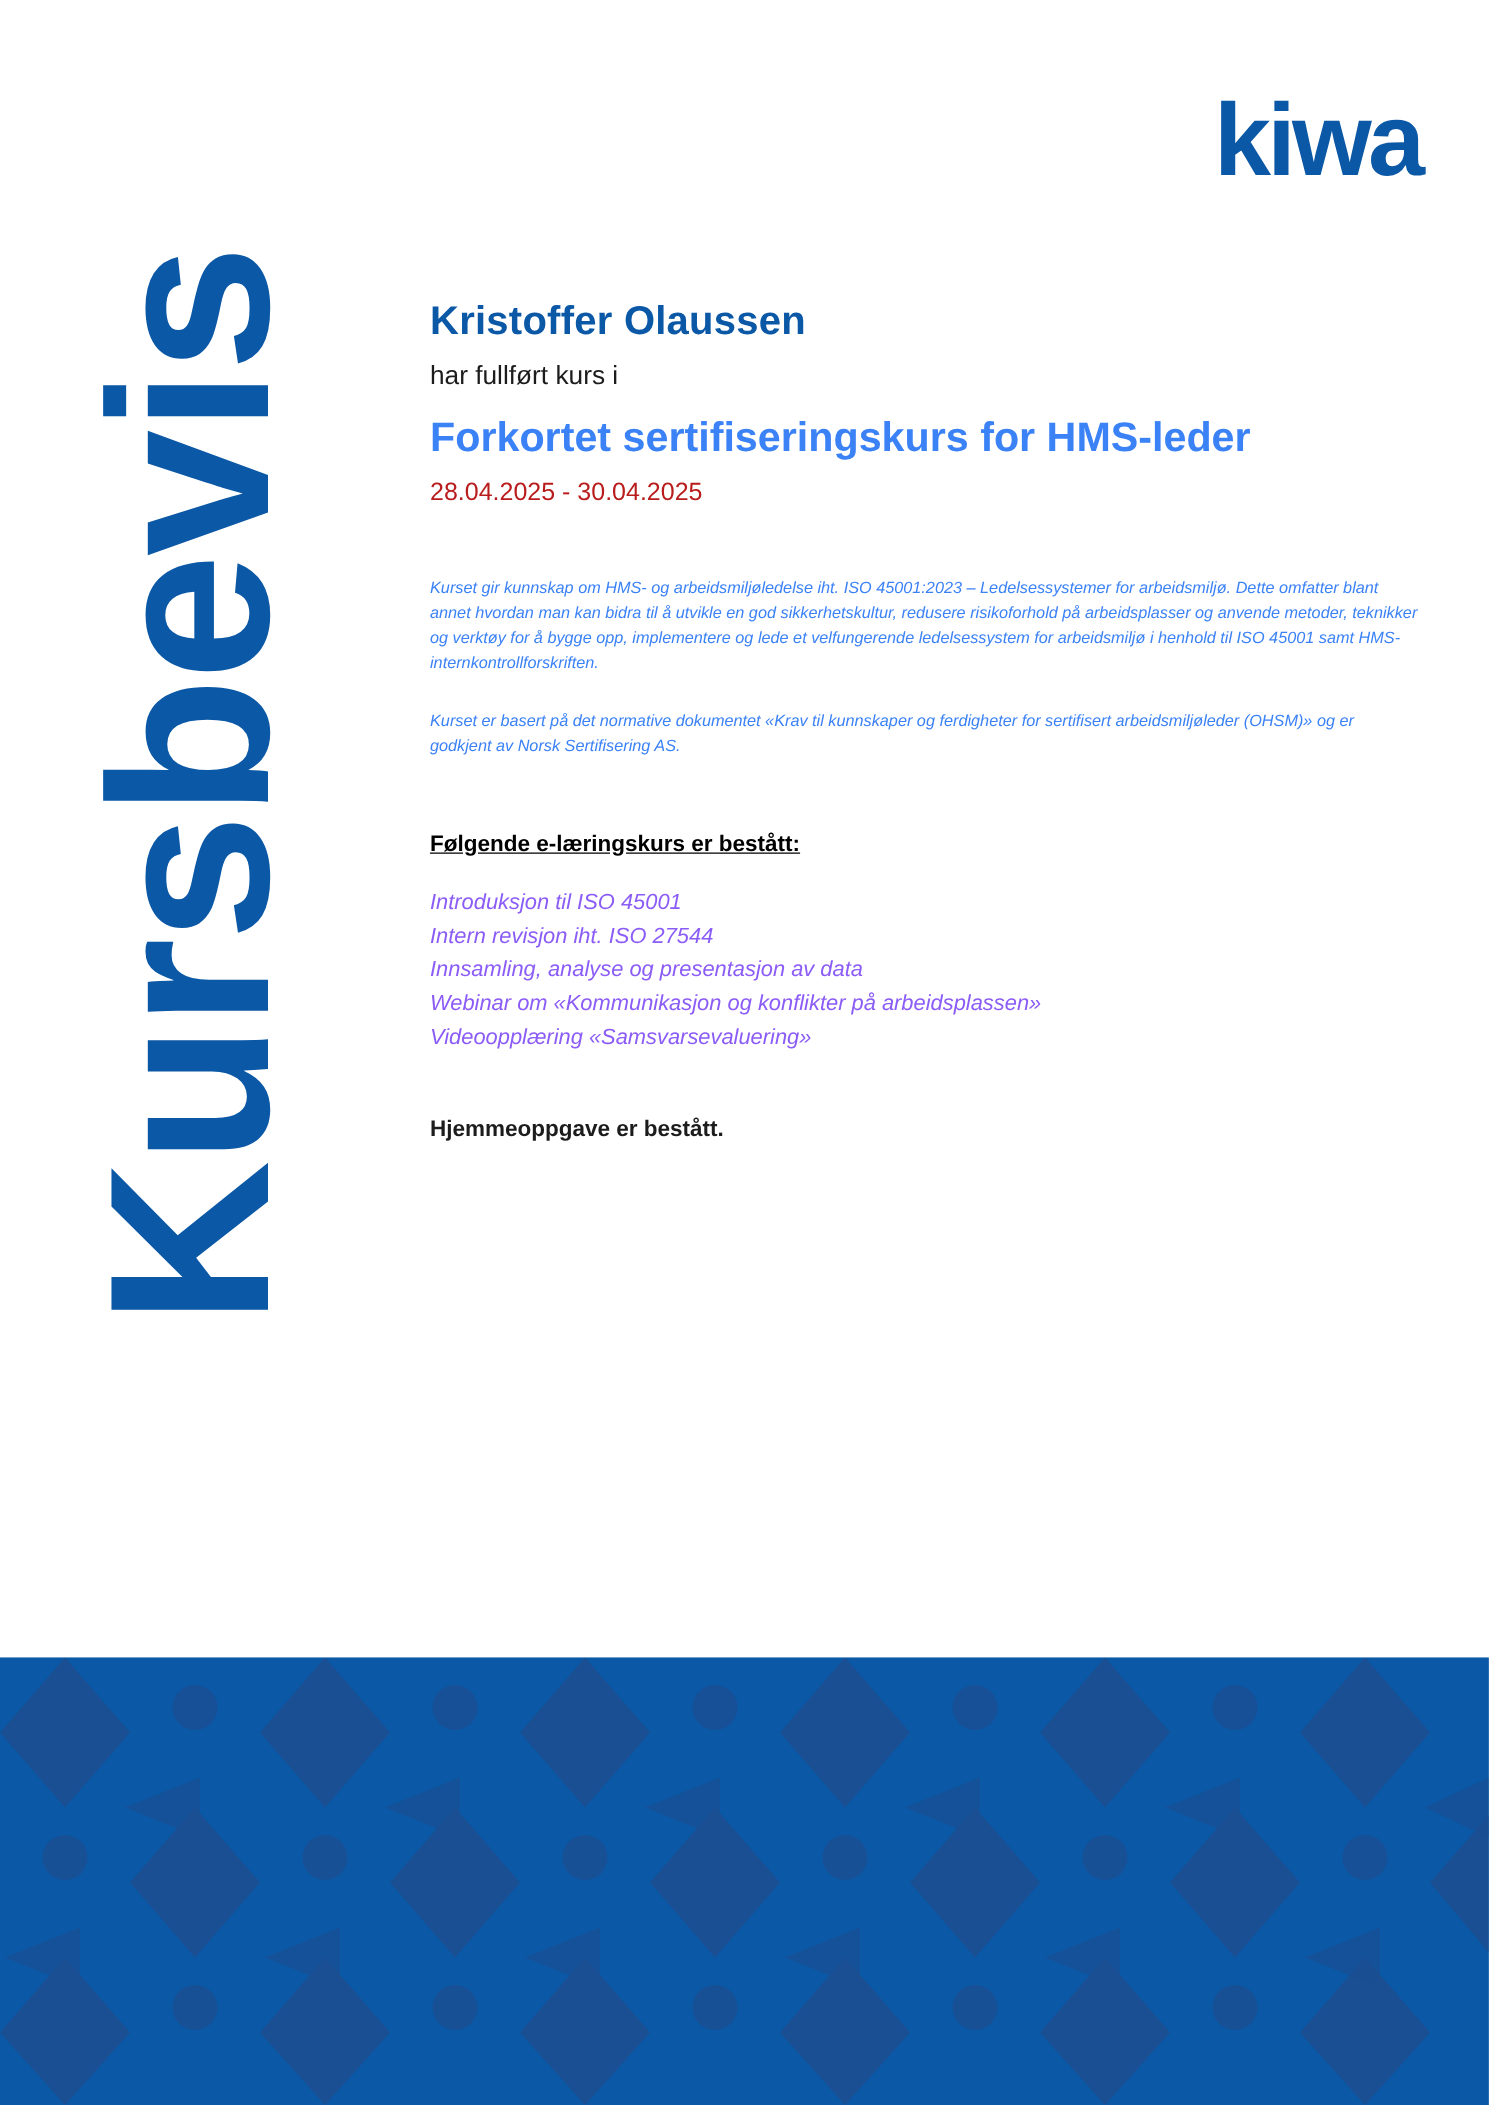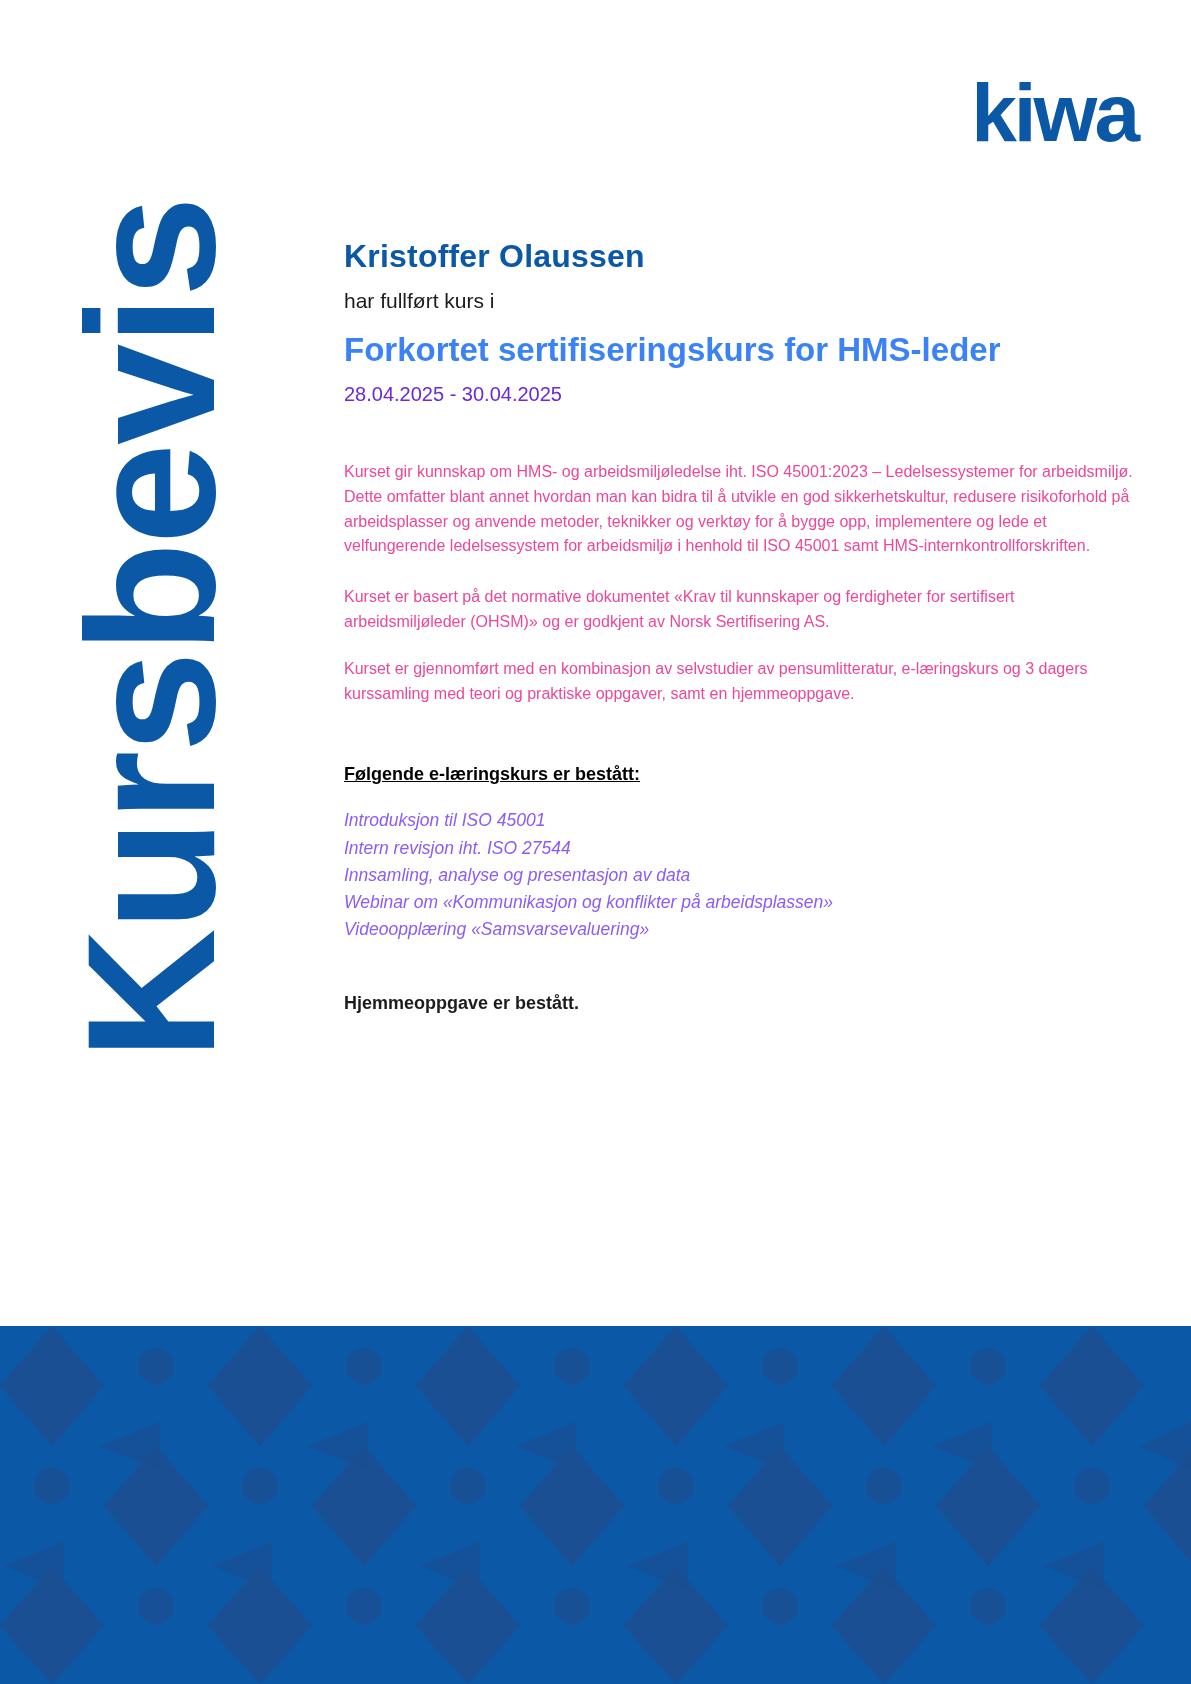--- a/index.html
+++ b/index.html
@@ -79,27 +79,28 @@
     margin: 0 0 18px 0;
   }
   .course-title {
     font-size: 33px;
     font-weight: bold;
     color: #3b82f6;
     margin: 0 0 14px 0;
   }
   .dates {
     font-size: 20px;
-    color: #6d28d9;
+    color: #b91c1c;
     margin: 0 0 54px 0;
   }
 
   .body-para {
-    font-size: 16px;
-    color: #ec4899;
+    font-size: 13px;
+    font-style: italic;
+    color: #3b82f6;
     line-height: 1.55;
     margin: 0 0 26px 0;
     max-width: 790px;
   }
   .body-para.tight {
     margin-bottom: 22px;
   }
 
   .section-heading {
     font-size: 18px;
@@ -160,21 +161,20 @@
     <div class="subtitle">har fullført kurs i</div>
 
     <div class="course-title">Forkortet sertifiseringskurs for HMS-leder</div>
 
     <div class="dates">28.04.2025 - 30.04.2025</div>
 
     <p class="body-para">Kurset gir kunnskap om HMS- og arbeidsmiljøledelse iht. ISO 45001:2023 – Ledelsessystemer for arbeidsmiljø. Dette omfatter blant annet hvordan man kan bidra til å utvikle en god sikkerhetskultur, redusere risikoforhold på arbeidsplasser og anvende metoder, teknikker og verktøy for å bygge opp, implementere og lede et velfungerende ledelsessystem for arbeidsmiljø i henhold til ISO 45001 samt HMS-internkontrollforskriften.</p>
 
     <p class="body-para tight">Kurset er basert på det normative dokumentet «Krav til kunnskaper og ferdigheter for sertifisert arbeidsmiljøleder (OHSM)» og er godkjent av Norsk Sertifisering AS.</p>
 
-    <p class="body-para tight">Kurset er gjennomført med en kombinasjon av selvstudier av pensumlitteratur, e-læringskurs og 3 dagers kurssamling med teori og praktiske oppgaver, samt en hjemmeoppgave.</p>
 
     <div class="section-heading">Følgende e-læringskurs er bestått:</div>
 
     <ul class="course-list">
       <li>Introduksjon til ISO 45001</li>
       <li>Intern revisjon iht. ISO 27544</li>
       <li>Innsamling, analyse og presentasjon av data</li>
       <li>Webinar om «Kommunikasjon og konflikter på arbeidsplassen»</li>
       <li>Videoopplæring «Samsvarsevaluering»</li>
     </ul>

